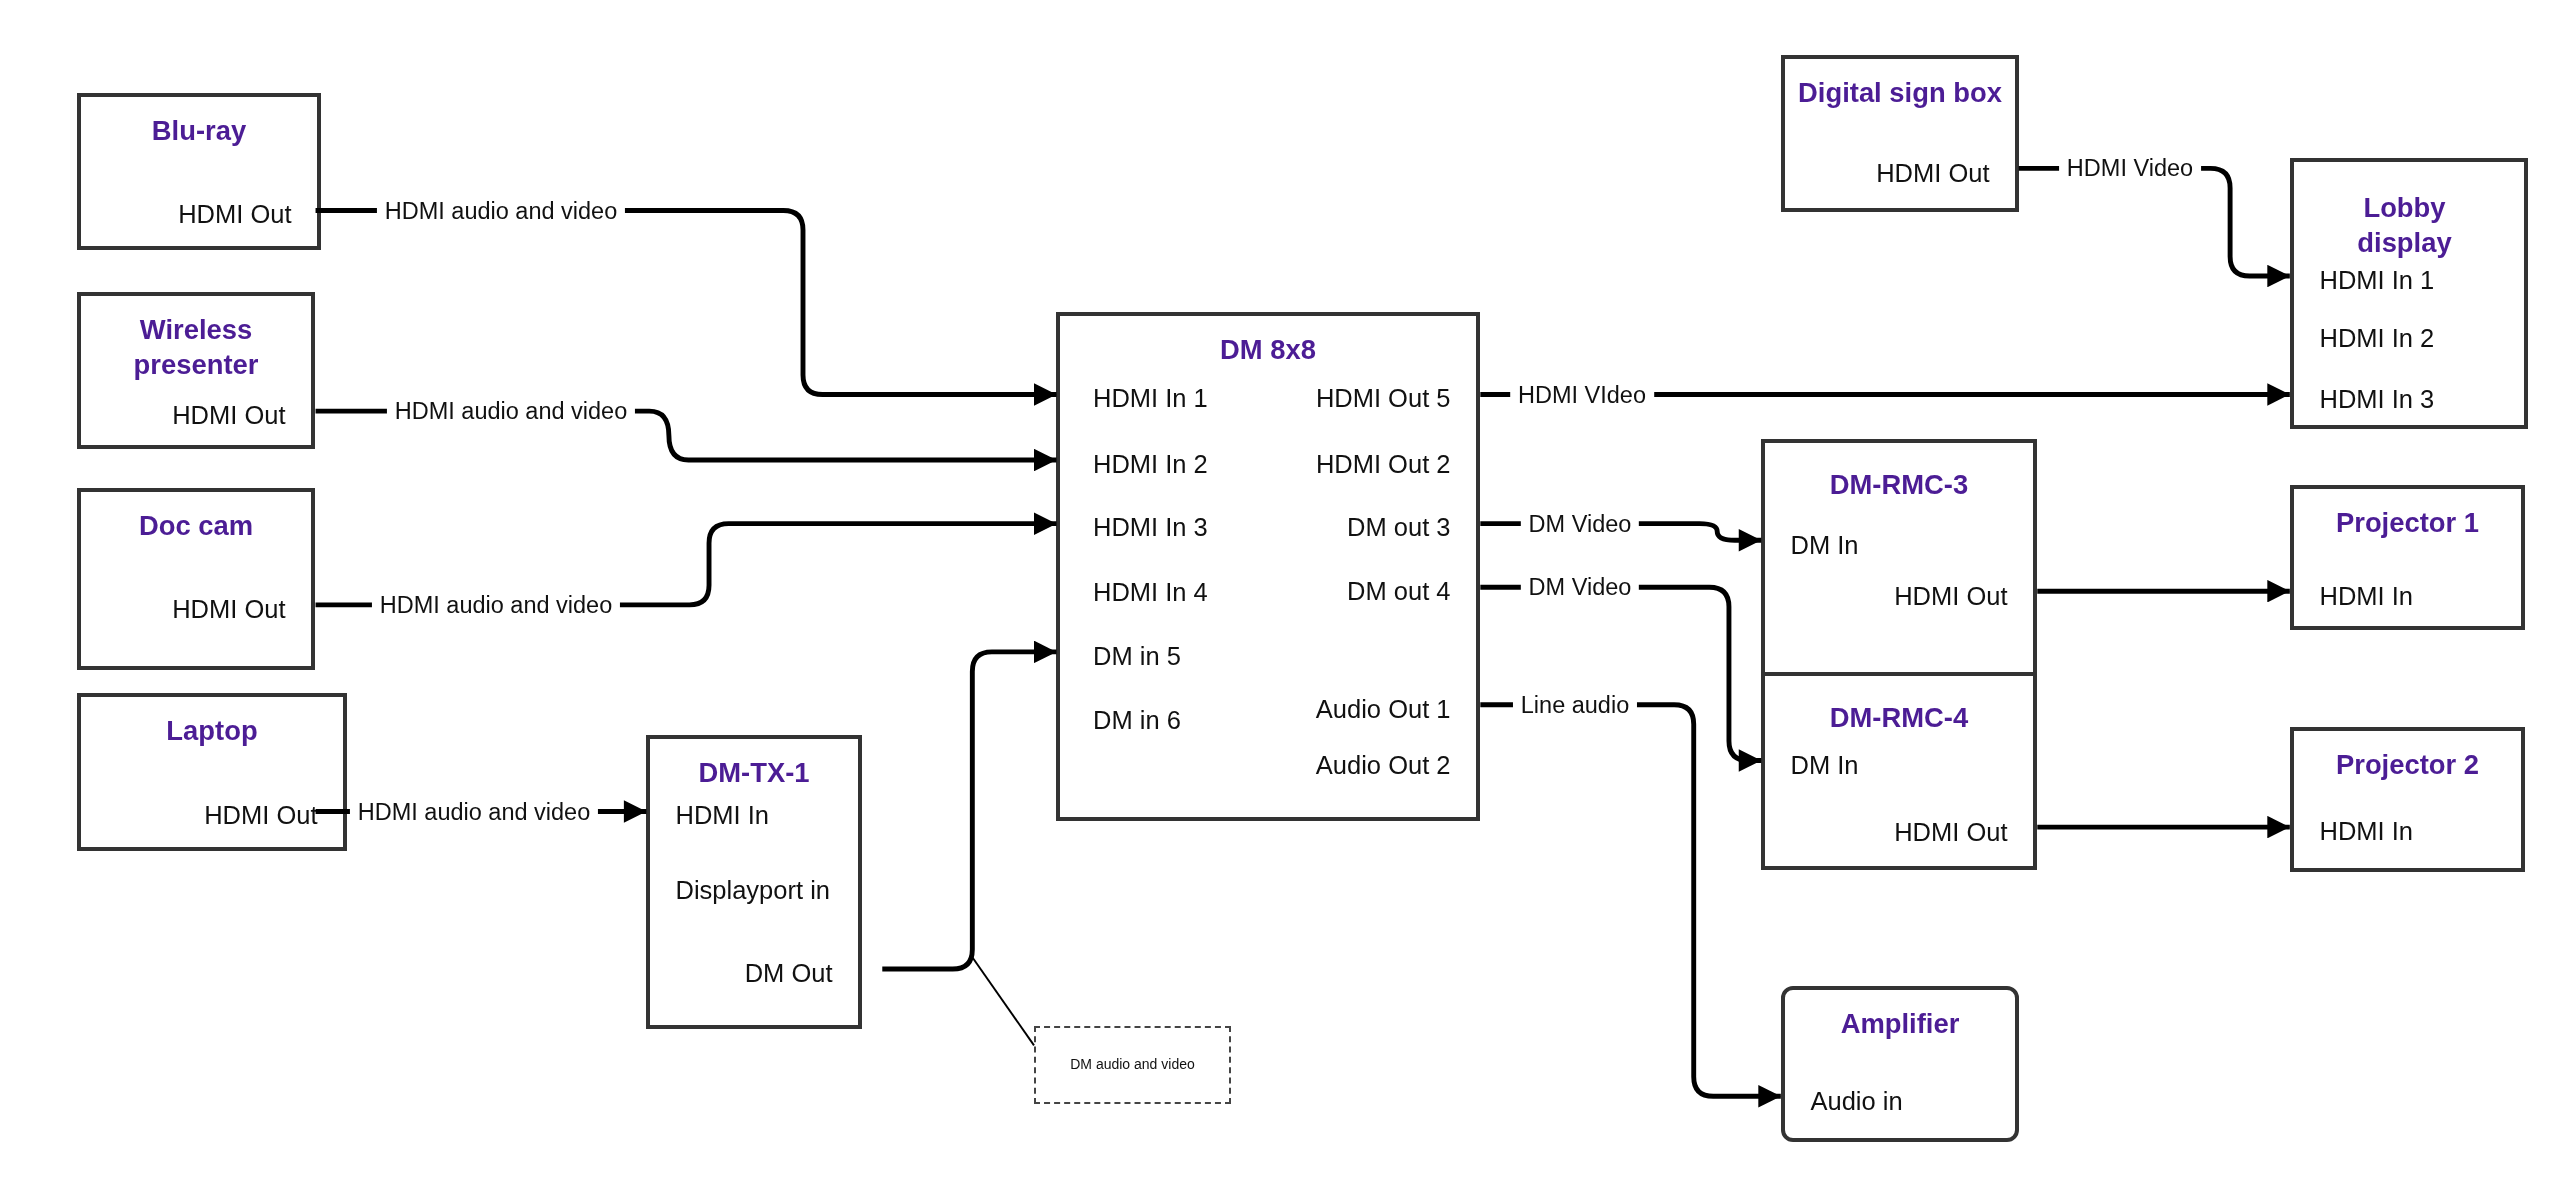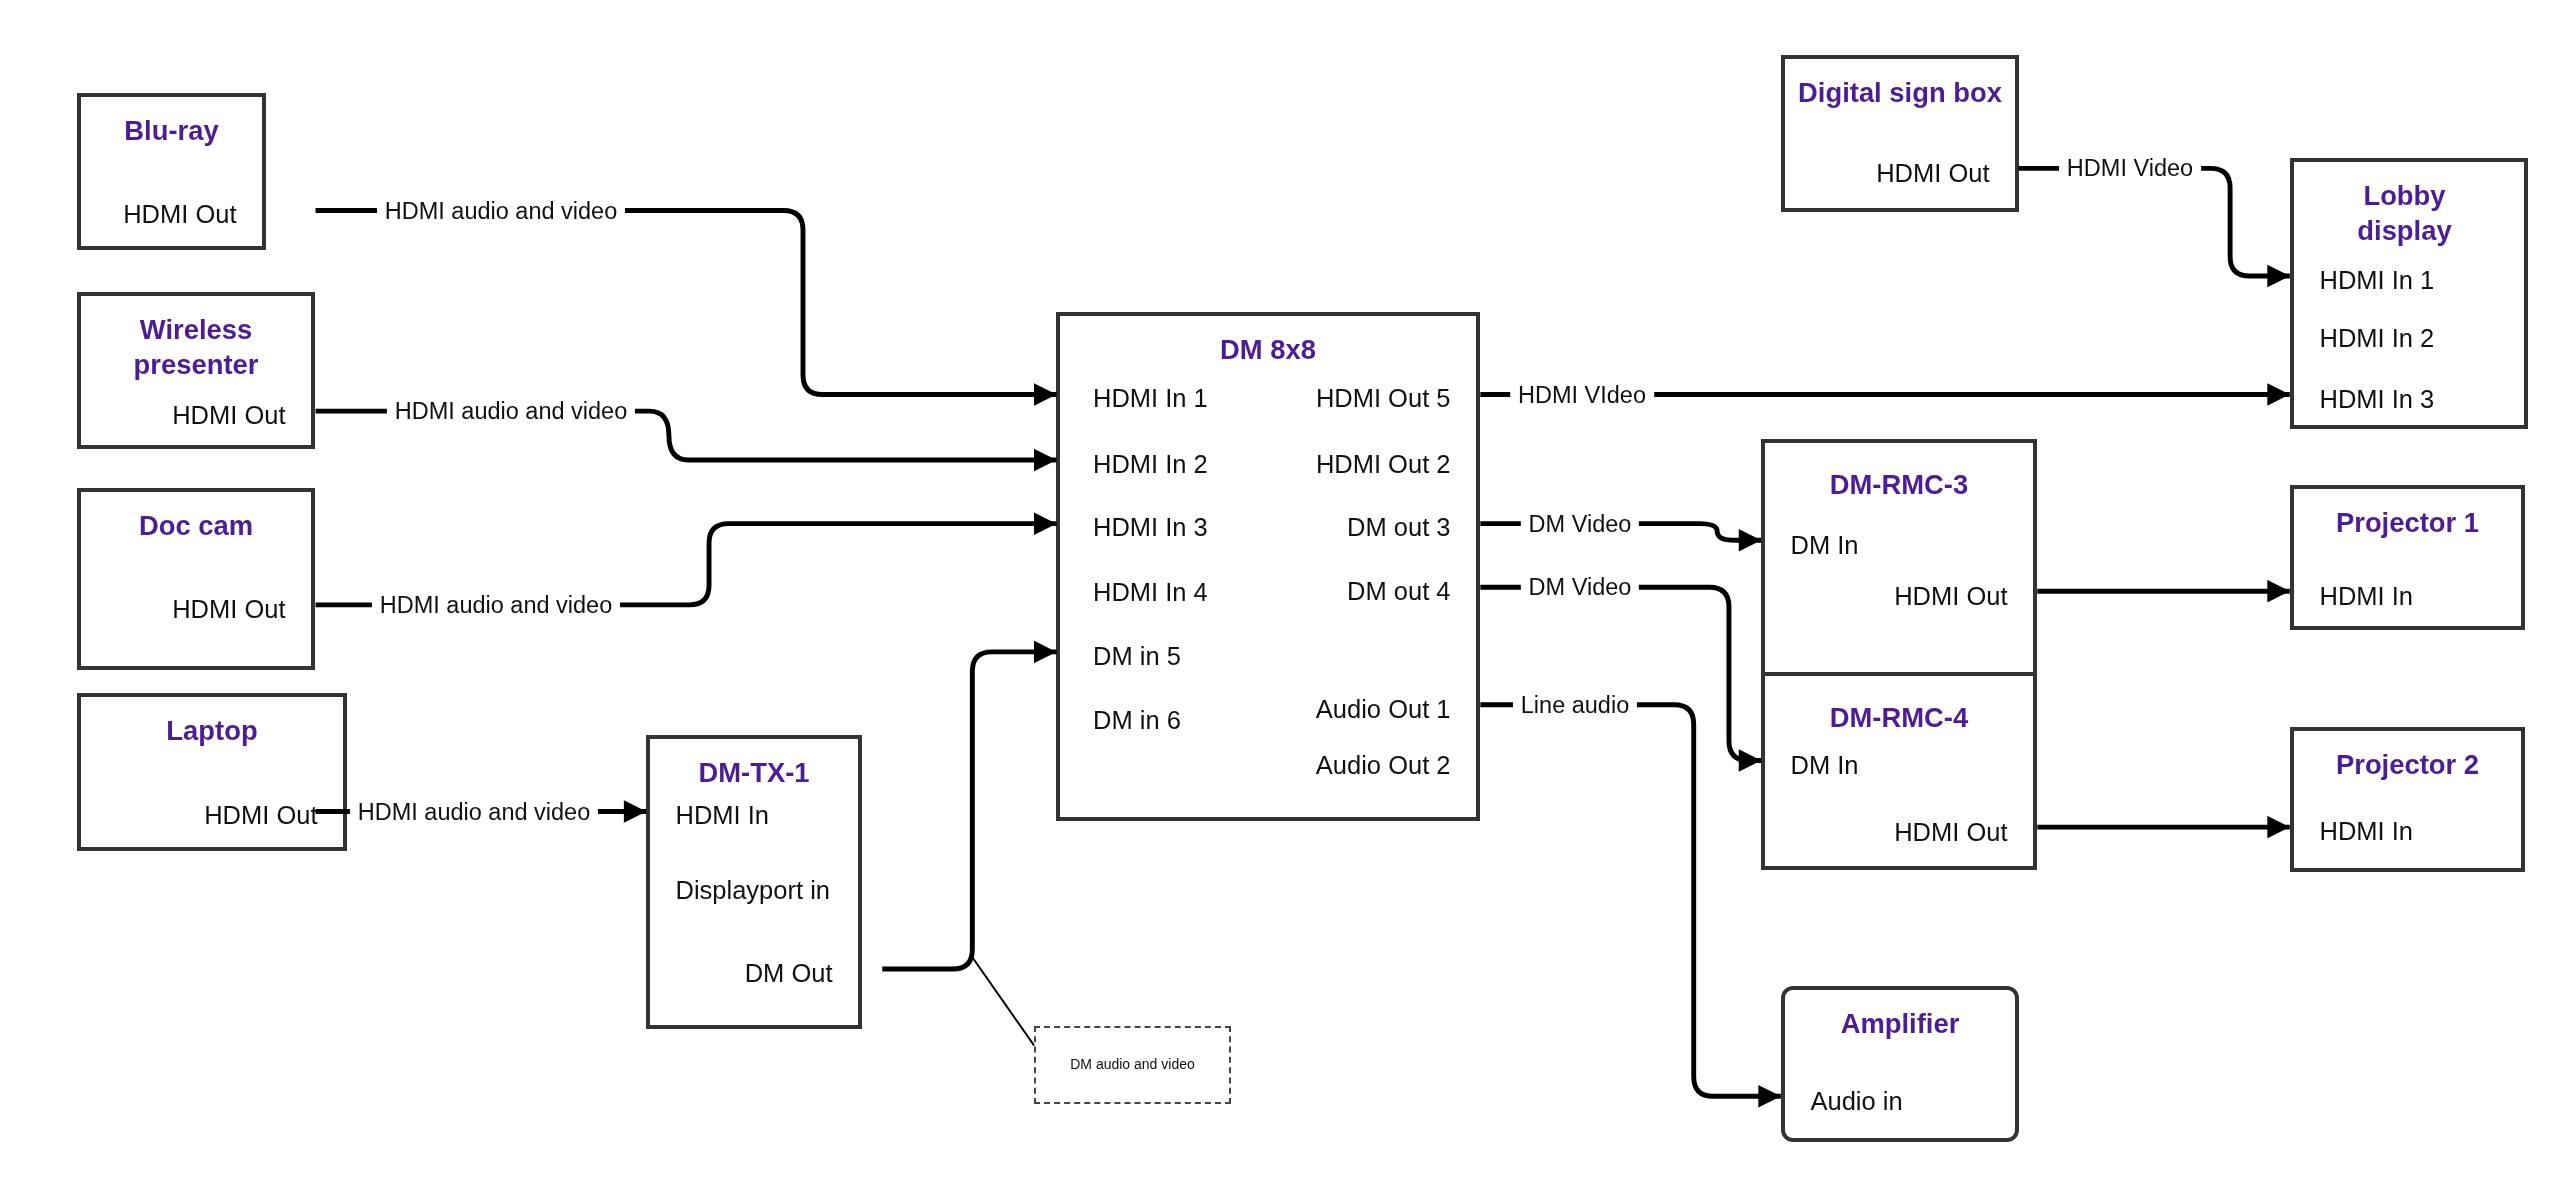--- a/index.html
+++ b/index.html
@@ -22,21 +22,21 @@
   .node .title {
     position: absolute;
     top: 15.7px; left: 9.8px; right: 9.8px;
     text-align: center;
     font-weight: bold;
     font-size: 27.4px;
     line-height: 35px;
     color: #4c1d95;
   }
   .node .title.rmc { top: 23.5px; }
-  .node .title.narrow { max-width: 137px; margin: 0 auto; left: 0; right: 9px; }
+  .node .title.narrow { max-width: 137px; margin: 12px auto; left: 0; right: 9px; }
   .port {
     position: absolute;
     transform: translateY(-50%);
     font-size: 25.5px;
     white-space: nowrap;
     color: #111111;
   }
   .port.pl { left: 25.5px; }
   .port.pr { right: 25.5px; }
   svg.wires {
@@ -90,21 +90,21 @@
     <path class="wire" marker-end="url(#arrow)" d="M 1512 403 H 2339"></path>
     <path class="wire" marker-end="url(#arrow)" d="M 1512 535 H 1736 Q 1754 535 1754 543 Q 1754 552 1772 552 H 1799"></path>
     <path class="wire" marker-end="url(#arrow)" d="M 1512 600 H 1746 Q 1766 600 1766 620 V 757 Q 1766 777 1786 777 H 1799"></path>
     <path class="wire" marker-end="url(#arrow)" d="M 1512 720 H 1710 Q 1730 720 1730 740 V 1100 Q 1730 1120 1750 1120 H 1819"></path>
     <path class="wire" marker-end="url(#arrow)" d="M 2062 172 H 2258 Q 2278 172 2278 192 V 262 Q 2278 282 2298 282 H 2339"></path>
     <path class="wire" marker-end="url(#arrow)" d="M 2081 604 H 2339"></path>
     <path class="wire" marker-end="url(#arrow)" d="M 2081 845 H 2339"></path>
     <path class="leader" d="M 993 978 L 1056 1068"></path>
   </svg>
 
-  <div class="node" style="left:77px;top:93px;width:189px;height:157px;">
+  <div class="node" style="left:77px;top:93px;width:244px;height:157px;">
     <div class="title">Blu-ray</div>
     <div class="port pr" style="top:117px">HDMI Out</div>
   </div>
 
   <div class="node" style="left:77px;top:292px;width:238px;height:157px;">
     <div class="title">Wireless presenter</div>
     <div class="port pr" style="top:119px">HDMI Out</div>
   </div>
 
   <div class="node" style="left:77px;top:488px;width:238px;height:182px;">

